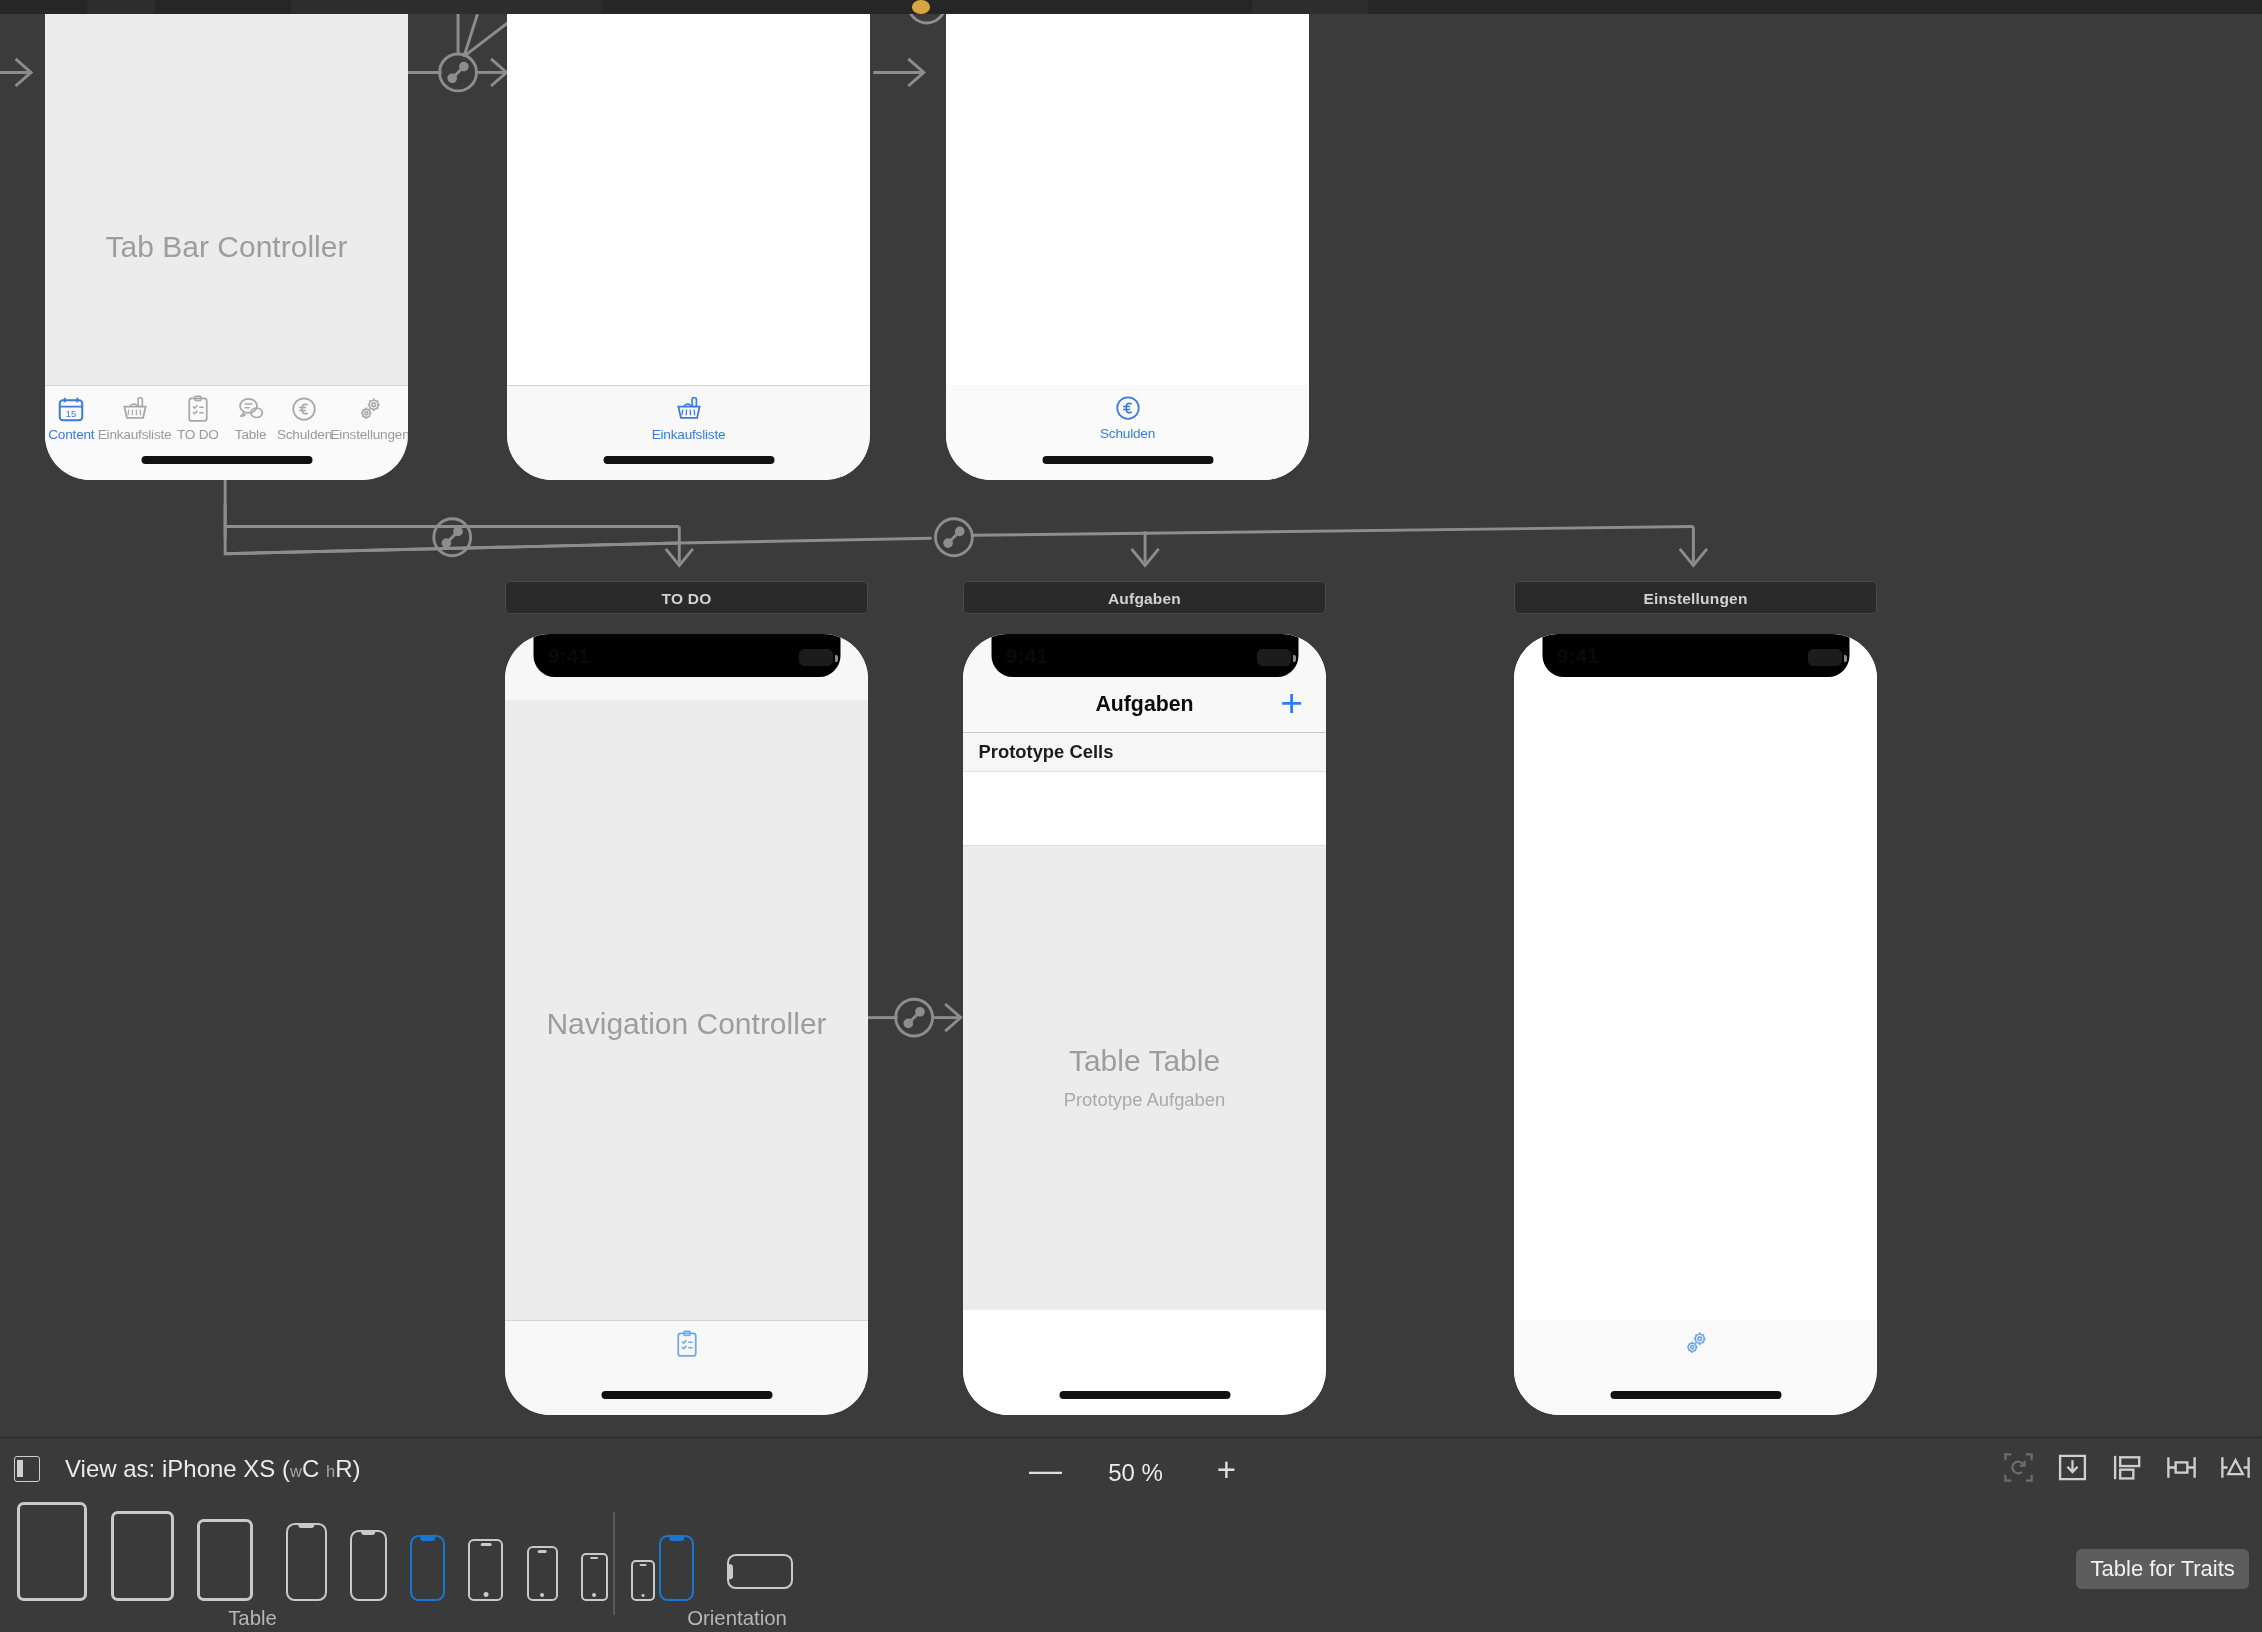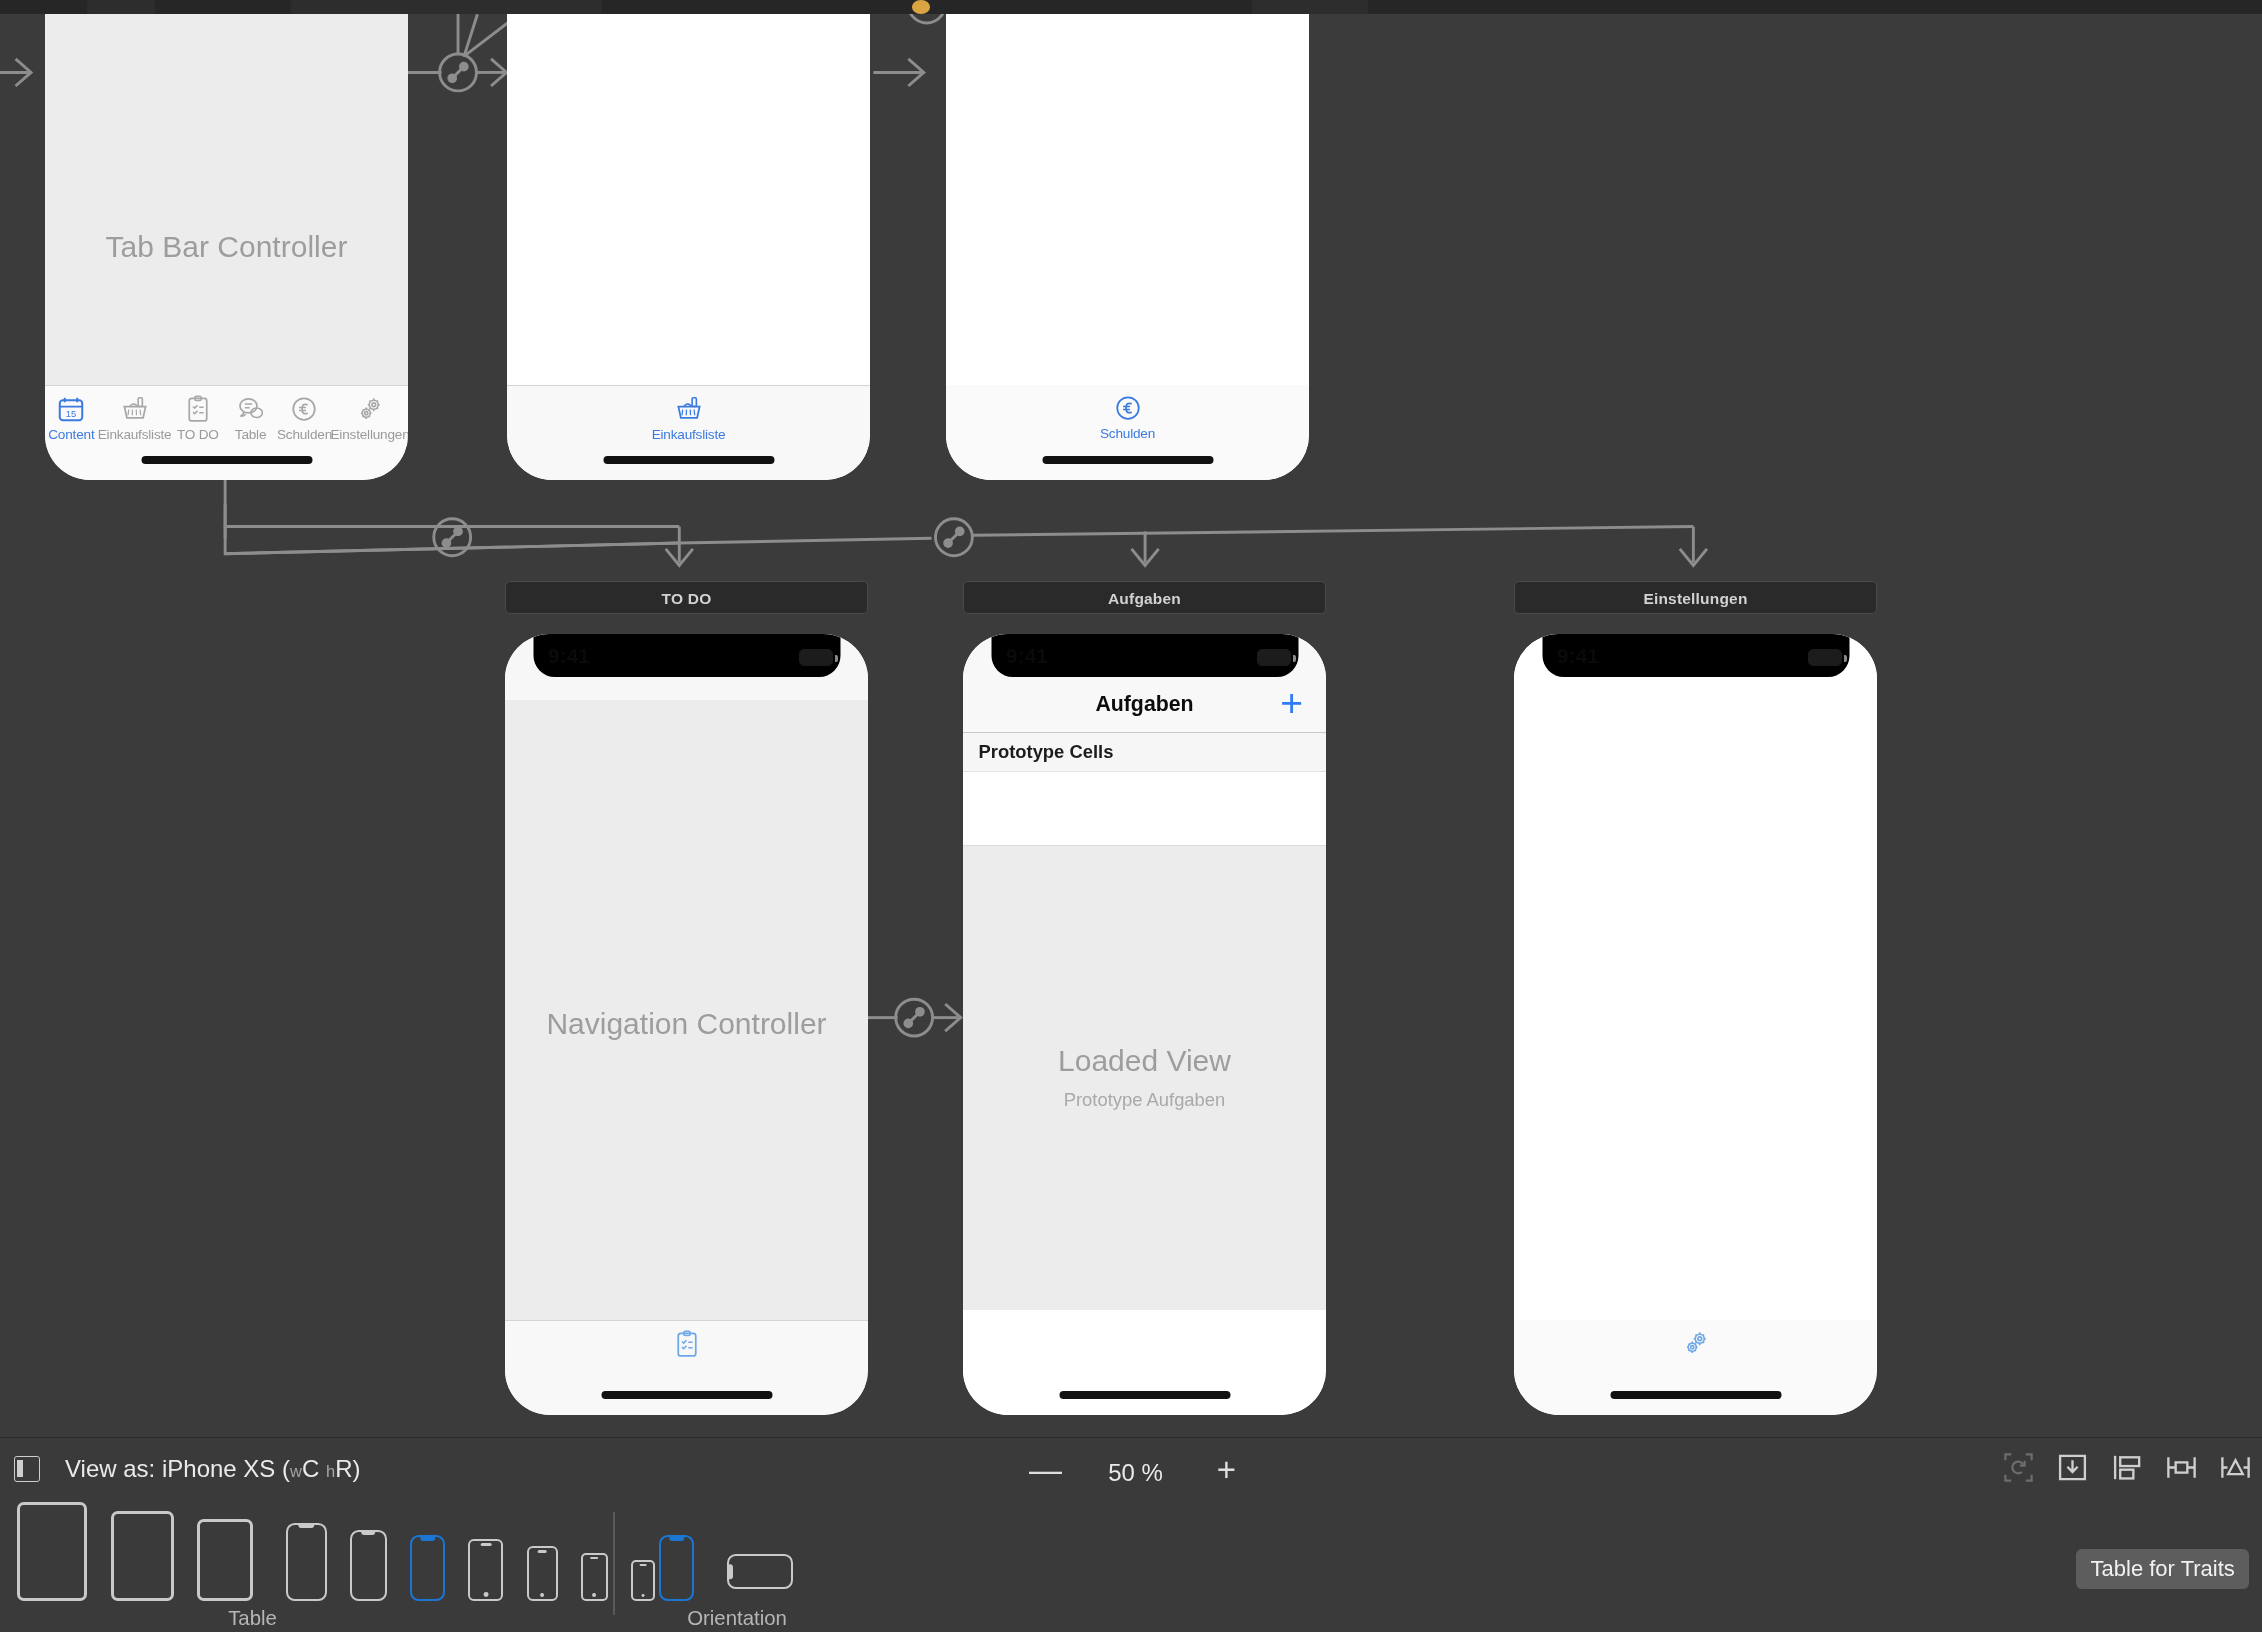--- a/index.html
+++ b/index.html
@@ -90,21 +90,21 @@
   }
   .ph-title { color:#9d9d9d; font-size:30px; }
   .ph-sub   { color:#a9a9a9; font-size:18.4px; margin-top:10.7px; }
 
   
   .tabbar {
     position: absolute; left: 0; bottom: 0; width: 100%;
     height: 95px;
     background: #f8f8f8;
     border-top: 1px solid #d4d4d4;
-    display: flex; align-items: flex-start; justify-content: space-between;
+    display: flex; align-items: flex-start; justify-content: flex-end;
     padding-top: 8.7px;
   }
   .tabbar.single { justify-content: center; }
   .tabitem {
     display:flex; flex-direction:column; align-items:center;
     width: 76px;
   }
   .tabitem .ticon { width: 30px; height: 30px; }
   .tabitem .tlabel {
     margin-top: 2.9px; font-size: 13.6px; color: #9a9a9a;
@@ -435,21 +435,21 @@
           <div class="navtitle">Aufgaben</div>
           <div class="navplus">+</div>
         </div>
 
         <div class="tv-header">
           <span>Prototype Cells</span>
         </div>
         <div class="tv-proto"></div>
 
         <div class="tv-body">
-          <div class="ph-title">Loaded View</div>
+          <div class="ph-title">Table Table</div>
           <div class="ph-sub">Prototype Aufgaben</div>
         </div>
         <div class="tv-bottom"></div>
         <div class="home-ind"></div>
       </div>
     </div>
 
     <div class="scene" style="left:1514px; top:567px; width:363px; height:835px;">
       <div class="scene-title" style="width:363px;">Einstellungen</div>
       <div class="device" style="left:0; top:53px; width:363px; height:781px;">

